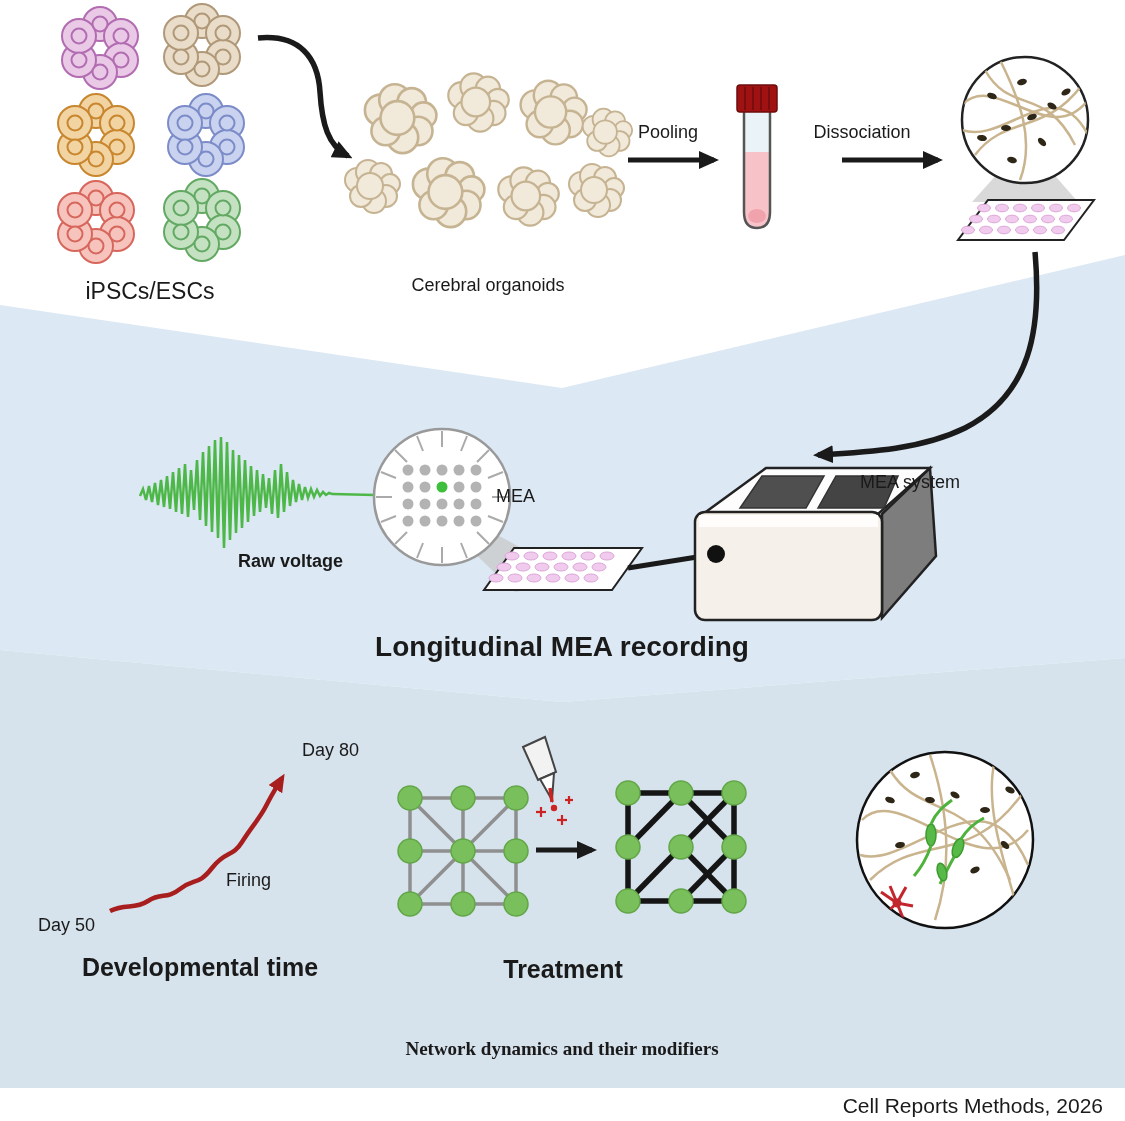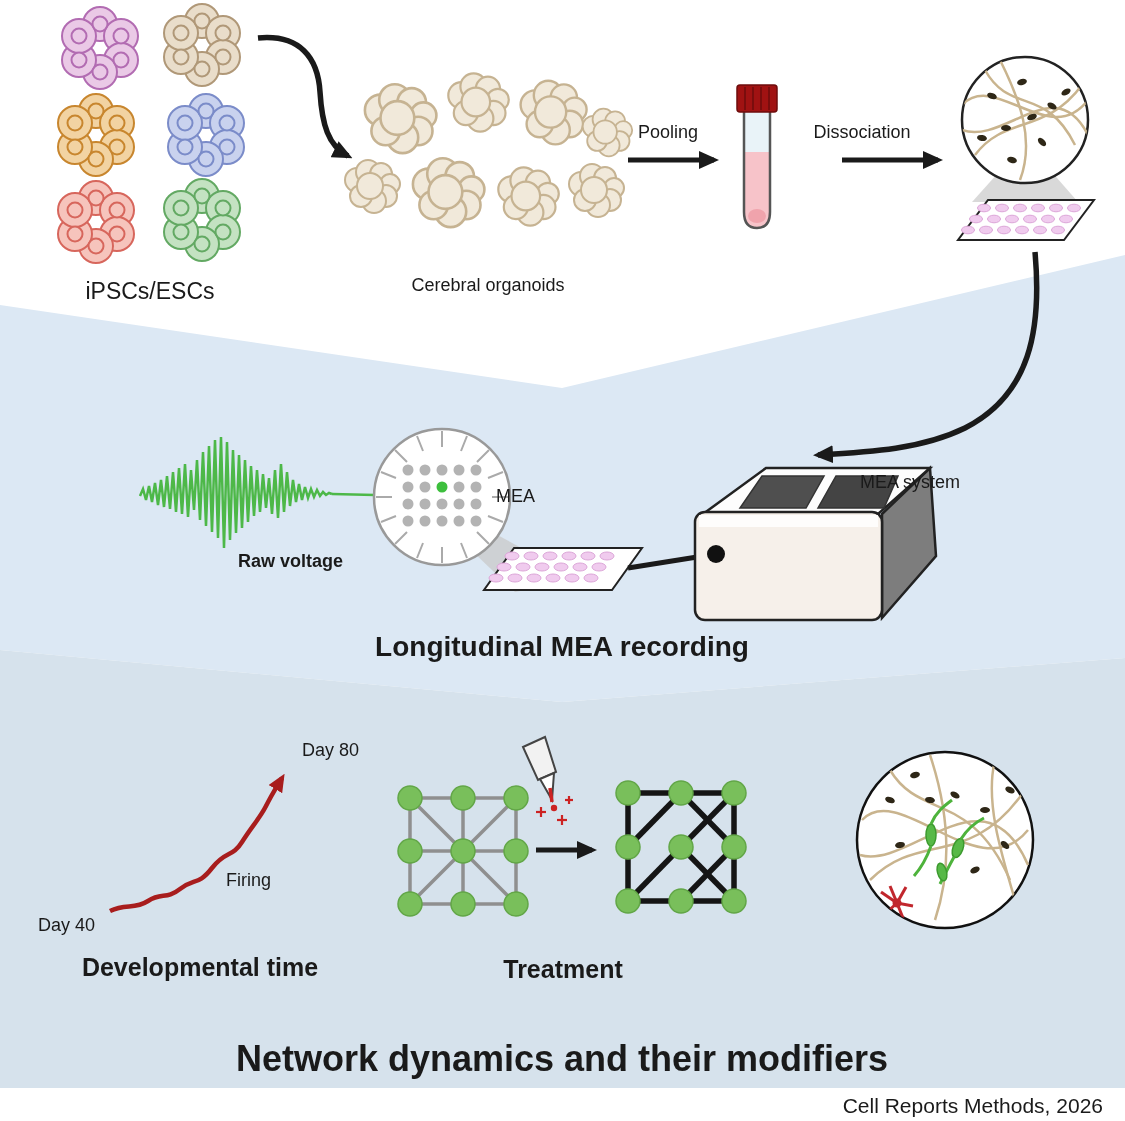--- a/index.html
+++ b/index.html
@@ -348,22 +348,22 @@
 <div class="lbl center t23" style="left:50px;top:278px;width:200px;">iPSCs/ESCs</div>
 <div class="lbl center t22" style="left:368px;top:243px;width:240px;margin-top:32px;">Cerebral organoids</div>
 <div class="lbl center t22" style="left:598px;top:122px;width:140px;">Pooling</div>
 <div class="lbl center t22" style="left:782px;top:122px;width:160px;">Dissociation</div>
 
 <div class="lbl t22" style="left:238px;top:551px;font-weight:bold;">Raw voltage</div>
 <div class="lbl t22" style="left:496px;top:486px;">MEA</div>
 <div class="lbl t22" style="left:860px;top:450px;margin-top:22px;">MEA system</div>
 <div class="lbl center title" style="left:162px;top:631px;width:800px;">Longitudinal MEA recording</div>
 
-<div class="lbl t22" style="left:38px;top:915px;">Day 40</div>
+<div class="lbl t22" style="left:38px;top:915px;">Day 50</div>
 <div class="lbl t22" style="left:302px;top:740px;">Day 80</div>
 <div class="lbl t22" style="left:226px;top:870px;">Firing</div>
 <div class="lbl center subtitle" style="left:40px;top:953px;width:320px;">Developmental time</div>
 <div class="lbl center subtitle" style="left:463px;top:955px;width:200px;">Treatment</div>
-<div class="lbl center title" style="left:162px;top:1038px;width:800px;font-size:36px;">Network dynamics and their modifiers</div>
+<div class="lbl center title" style="left:162px;top:1038px;width:800px;font-size:19px;font-family:Liberation Serif, serif;">Network dynamics and their modifiers</div>
 
 <div class="lbl cite" style="right:22px;top:1094px;">Cell Reports Methods, 2026</div>
 
 </div>
 
 </body></html>

